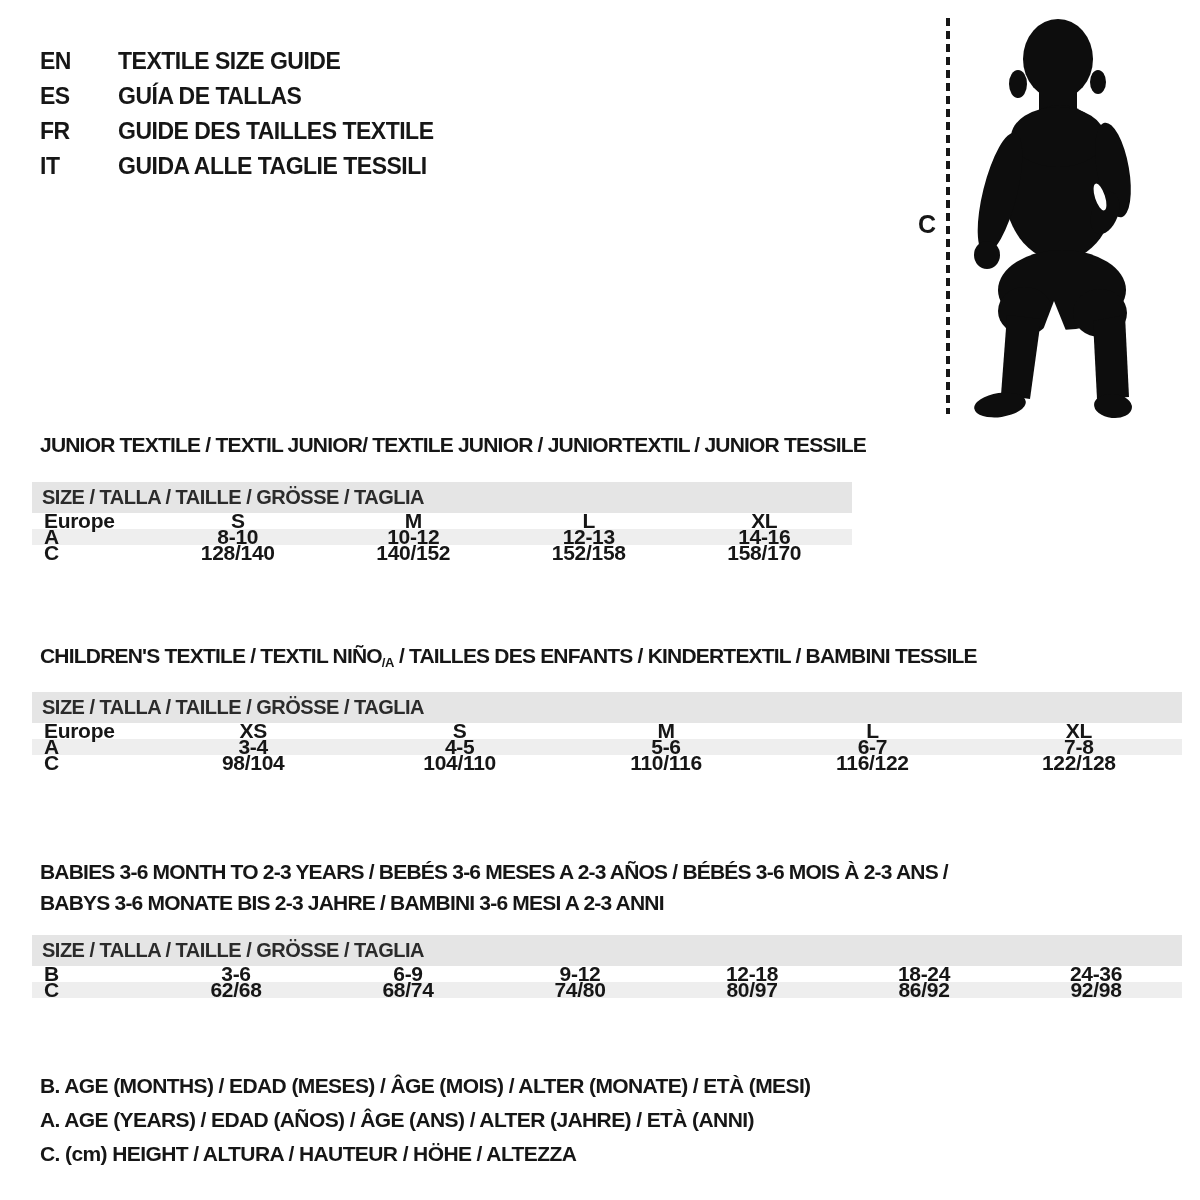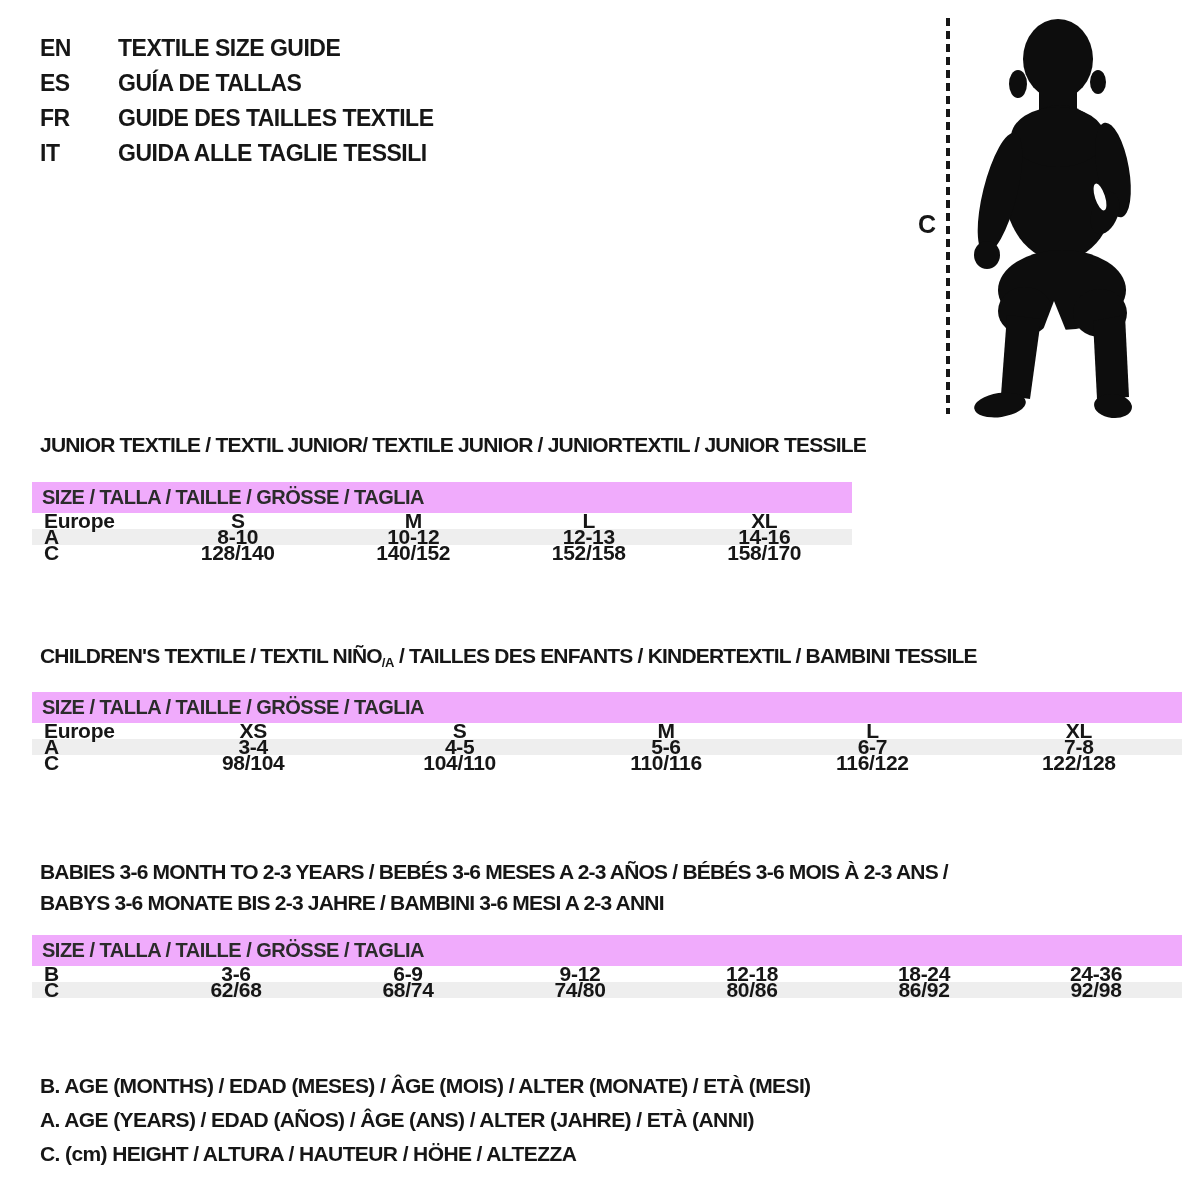--- a/index.html
+++ b/index.html
@@ -2,39 +2,39 @@
 <html><head>
 <meta charset="utf-8">
 <style>
   html,body{margin:0;padding:0;background:#ffffff;}
   .page{
     position:relative;width:1200px;height:1200px;background:#ffffff;
     font-family:"Liberation Sans",sans-serif;font-weight:700;color:#161616;
     overflow:hidden;letter-spacing:-0.3px;
   }
   
-  .lang-block{position:absolute;left:40px;top:31px;font-size:23px;line-height:35px;letter-spacing:-0.5px;}
+  .lang-block{position:absolute;left:40px;top:44px;font-size:23px;line-height:35px;letter-spacing:-0.5px;}
   .lang-row{display:flex;}
   .lang-code{width:78px;}
   
   .fig-line{position:absolute;left:944px;top:16px;}
   .fig-c{position:absolute;left:918px;top:210px;font-size:25px;}
   .fig-svg{position:absolute;left:967px;top:15px;}
   
   .section-title{position:absolute;left:40px;font-size:21px;letter-spacing:-0.8px;white-space:nowrap;line-height:24px;}
   #junior-title{top:433px;}
   #children-title{top:644px;}
   #babies-title{top:856px;line-height:31px;}
   .subA{font-size:13px;vertical-align:-4px;letter-spacing:-0.5px;}
   
   .sg-table{position:absolute;left:32px;}
   #junior-table{top:482px;width:820px;}
   #children-table{top:692px;width:1150px;}
   #babies-table{top:935px;width:1150px;}
-  .size-bar{height:31px;background:#f0abfc;color:#2b2b2b;font-size:20px;line-height:31px;
+  .size-bar{height:31px;background:#e5e5e5;color:#2b2b2b;font-size:20px;line-height:31px;
             padding-left:10px;box-sizing:border-box;letter-spacing:-0.5px;}
   .trow{display:flex;height:16px;align-items:center;font-size:21px;}
   .trow.shade{background:#eeeeee;}
   .cell{flex:1;text-align:center;}
   .cell.rowlabel{flex:0 0 118px;text-align:left;padding-left:12px;box-sizing:border-box;}
   
   .legend{position:absolute;left:40px;top:1069px;font-size:21px;line-height:34px;letter-spacing:-0.6px;}
 </style>
 </head>
 <body>
@@ -163,21 +163,21 @@
       <div class="cell">9-12</div>
       <div class="cell">12-18</div>
       <div class="cell">18-24</div>
       <div class="cell">24-36</div>
     </div>
     <div class="trow shade">
       <div class="cell rowlabel">C</div>
       <div class="cell">62/68</div>
       <div class="cell">68/74</div>
       <div class="cell">74/80</div>
-      <div class="cell">80/86</div>
+      <div class="cell">80/97</div>
       <div class="cell">86/92</div>
       <div class="cell">92/98</div>
     </div>
   </div>
 
   <div class="legend">
     <div>B. AGE (MONTHS) / EDAD (MESES) / ÂGE (MOIS) / ALTER (MONATE) / ETÀ (MESI)</div>
     <div>A. AGE (YEARS) / EDAD (AÑOS) / ÂGE (ANS) / ALTER (JAHRE) / ETÀ (ANNI)</div>
     <div>C. (cm) HEIGHT / ALTURA / HAUTEUR / HÖHE / ALTEZZA</div>
   </div>

